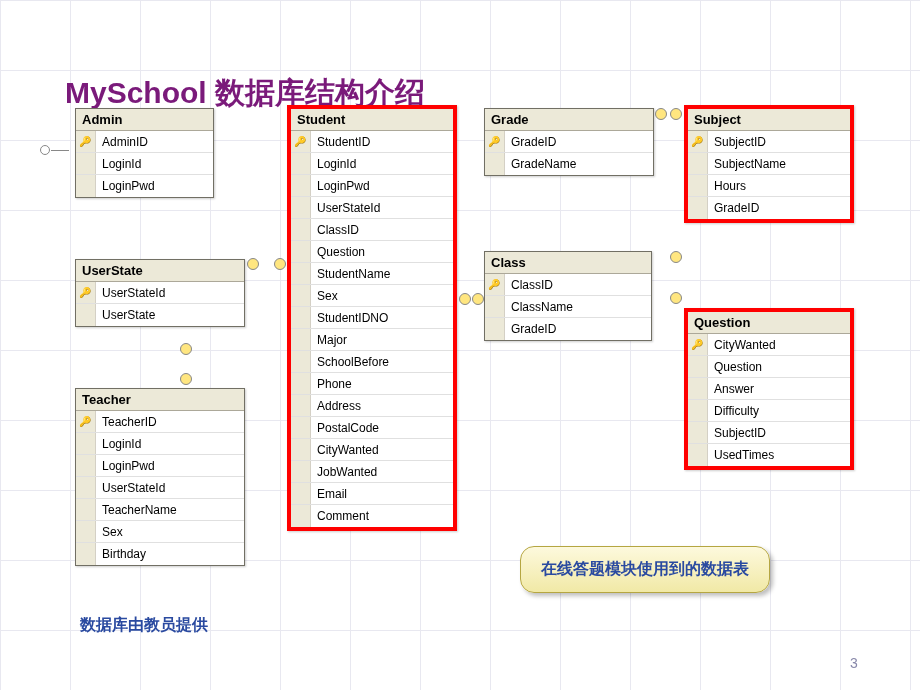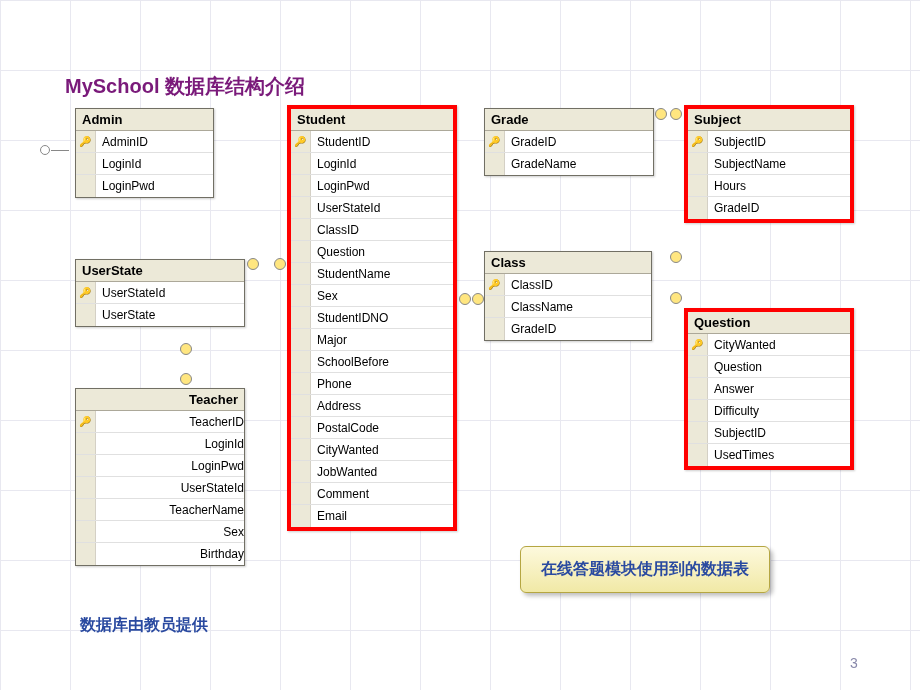--- a/index.html
+++ b/index.html
@@ -11,21 +11,21 @@
                     linear-gradient(90deg, #e8e8f0 1px, transparent 1px);
   background-size: 70px 70px;
   font-family: Tahoma, Arial, sans-serif;
   position: relative;
   overflow: hidden;
 }
 .title {
   position: absolute;
   top: 73px;
   left: 65px;
-  font-size: 20px;
+  font-size: 30px;
   font-weight: bold;
   color: #7a1a7a;
   font-family: Arial, sans-serif;
 }
 .table-box {
   position: absolute;
   background: #eee6d9;
   border: 1px solid #716f64;
   box-shadow: 1px 1px 2px rgba(0,0,0,0.2);
 }
@@ -54,21 +54,21 @@
   display: flex;
   align-items: center;
   justify-content: center;
 }
 .namecol { padding-left: 6px; flex: 1; }
 .highlight { border: 4px solid #ff0000; }
 .callout {
   position: absolute;
   background: linear-gradient(#fdf9dd, #f1e9a6);
   border: 1px solid #b5a642;
-  border-radius: 6px;
+  border-radius: 14px;
   padding: 12px 20px;
   font-size: 16px;
   font-weight: bold;
   color: #2a4aa0;
   box-shadow: 3px 3px 4px rgba(0,0,0,0.25);
 }
 .footer-note {
   position: absolute;
   color: #2a4aa0;
   font-weight: bold;
@@ -138,21 +138,21 @@
         <div class="keycol" style="font-size: 10px;">🔑</div>
         <div class="namecol">UserStateId</div>
       </div>
       <div class="row">
         <div class="keycol"></div>
         <div class="namecol">UserState</div>
       </div>
     </div>
 </div>
 
-<div class="table-box" style="left:75px; top:388px; width:170px;text-align:right;">
+<div class="table-box" style="left:75px; top:388px; width:170px;">
   <div class="table-header">Teacher</div>
   <div class="table-body">
       <div class="row">
         <div class="keycol" style="font-size: 10px;">🔑</div>
         <div class="namecol">TeacherID</div>
       </div>
       <div class="row">
         <div class="keycol"></div>
         <div class="namecol">LoginId</div>
       </div>
@@ -241,25 +241,25 @@
       <div class="row">
         <div class="keycol"></div>
         <div class="namecol">CityWanted</div>
       </div>
       <div class="row">
         <div class="keycol"></div>
         <div class="namecol">JobWanted</div>
       </div>
       <div class="row">
         <div class="keycol"></div>
+        <div class="namecol">Email</div>
+      </div>
+      <div class="row">
+        <div class="keycol"></div>
         <div class="namecol">Comment</div>
-      </div>
-      <div class="row">
-        <div class="keycol"></div>
-        <div class="namecol">Email</div>
       </div>
     </div>
 </div>
 
 <div class="table-box" style="left:484px; top:108px; width:170px;">
   <div class="table-header">Grade</div>
   <div class="table-body">
       <div class="row">
         <div class="keycol" style="font-size: 10px;">🔑</div>
         <div class="namecol">GradeID</div>

